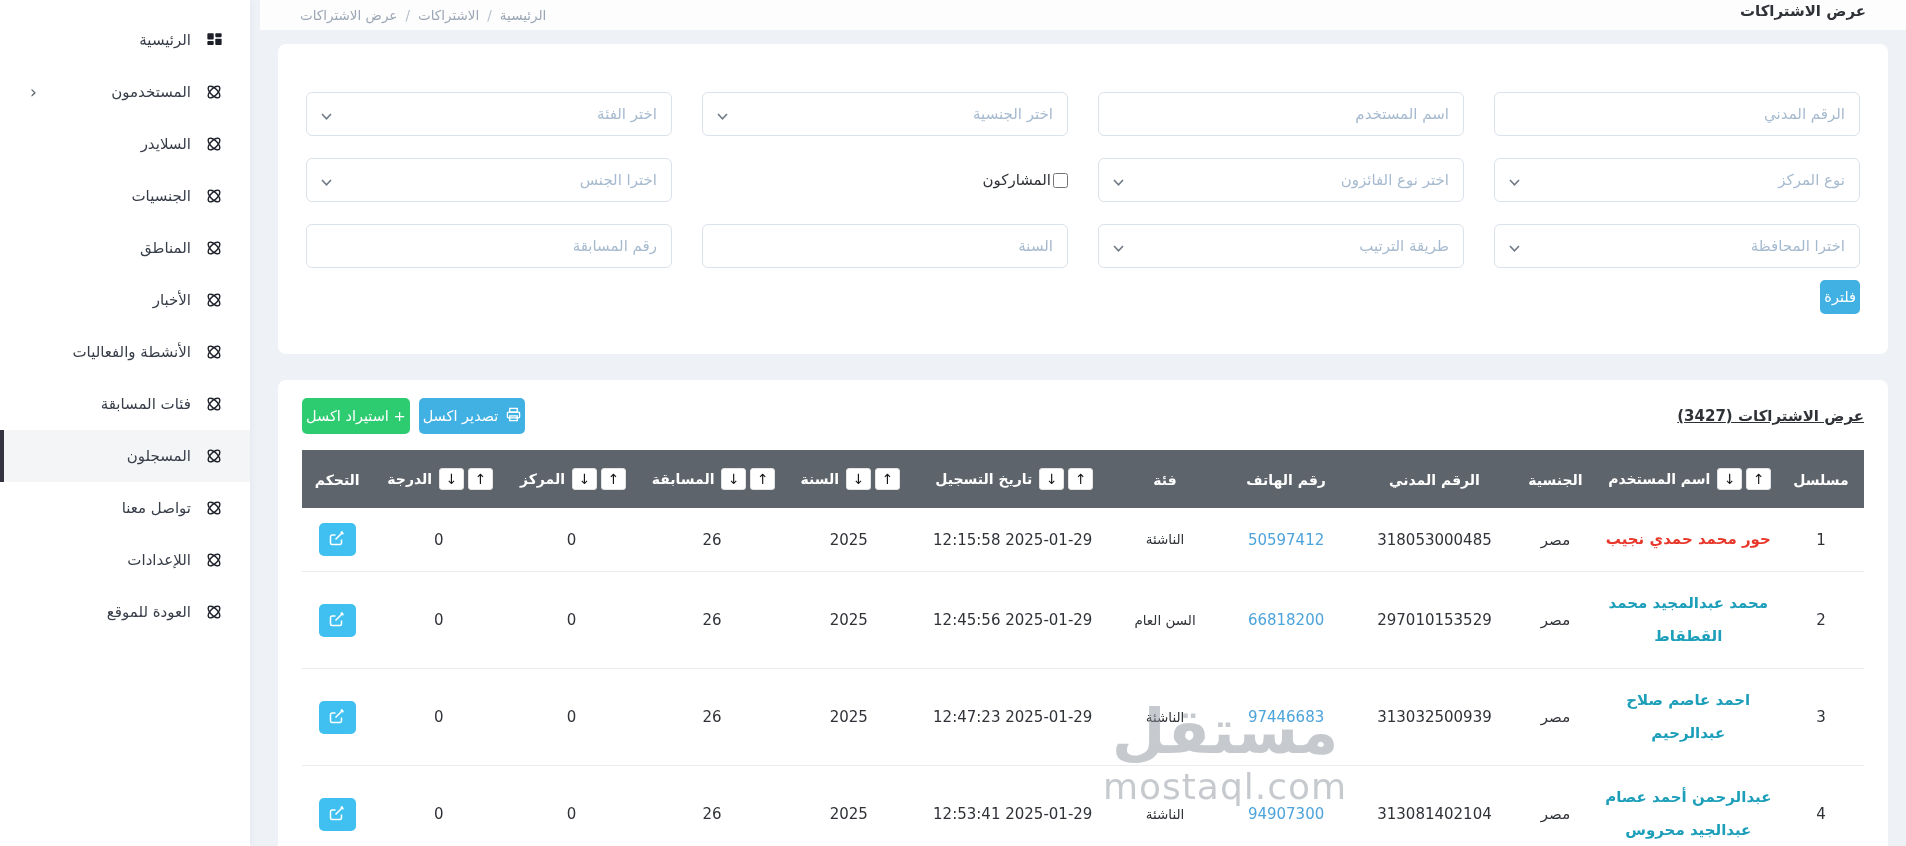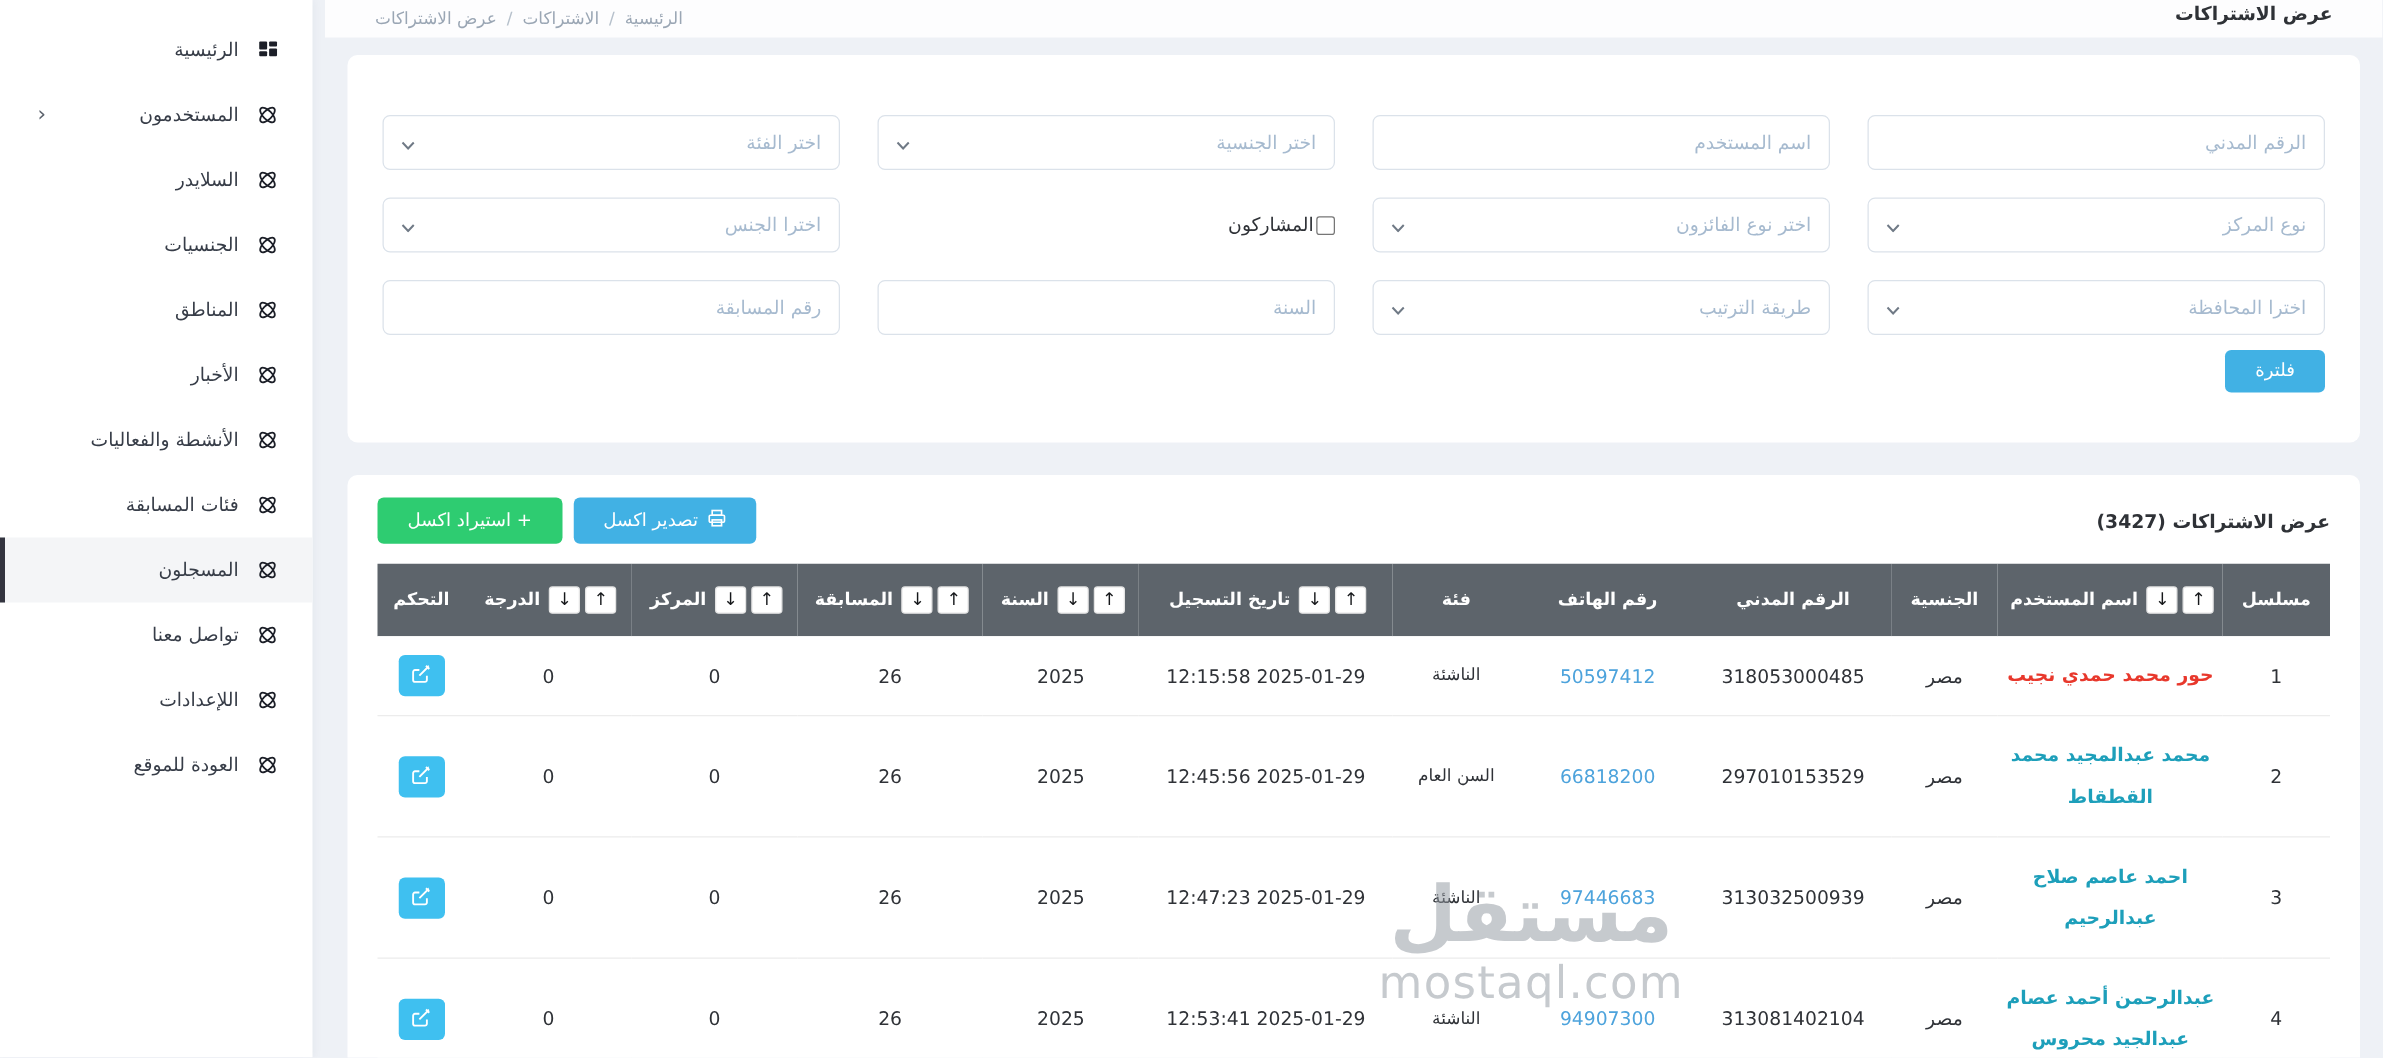--- a/index.html
+++ b/index.html
@@ -69,30 +69,30 @@
     height:44px;width:100%;border:1px solid #dbe2ea;border-radius:6px;
     padding:0 14px;background:#fff;display:flex;align-items:center;
     justify-content:space-between;cursor:pointer;
   }
   .select-label{font-size:15px;color:var(--placeholder);}
   .checkbox-field{display:flex;align-items:center;gap:2px;font-size:15px;color:#2f3237;cursor:pointer;}
   .checkbox-field input{width:15px;height:15px;margin:0;cursor:pointer;}
   .filter-actions{margin-top:12px;}
   .btn{
     border:none;border-radius:5px;color:#fff;font-size:14.5px;
-    font-family:"DejaVu Sans",sans-serif;padding:9px 24px;cursor:pointer;
+    font-family:"DejaVu Sans",sans-serif;padding:9px 4px;cursor:pointer;
     display:inline-flex;align-items:center;gap:8px;
   }
   .btn-blue{background:var(--accent_blue);}
   .btn-green{background:var(--green);}
 
   
   .table-card{margin-top:26px;padding:18px 24px 0;overflow:hidden;}
   .table-top{display:flex;justify-content:space-between;align-items:center;margin-bottom:16px;}
-  .table-title{font-size:15px;font-weight:bold;color:#2f3237;}
+  .table-title{font-size:15px;font-weight:bold;color:#2f3237;text-decoration:underline;}
   .table-buttons{display:flex;gap:9px;}
 
   table.data-table{width:100%;border-collapse:collapse;}
   thead th{
     background:var(--table_header);color:#fff;font-size:14px;font-weight:bold;
     height:58px;text-align:center;vertical-align:middle;padding:0 4px;white-space:nowrap;
   }
   .sort-btn{
     display:inline-block;width:25px;height:22px;line-height:21px;
     background:#fff;color:#15171a;border:1px solid #e4e4e4;border-radius:3px;

